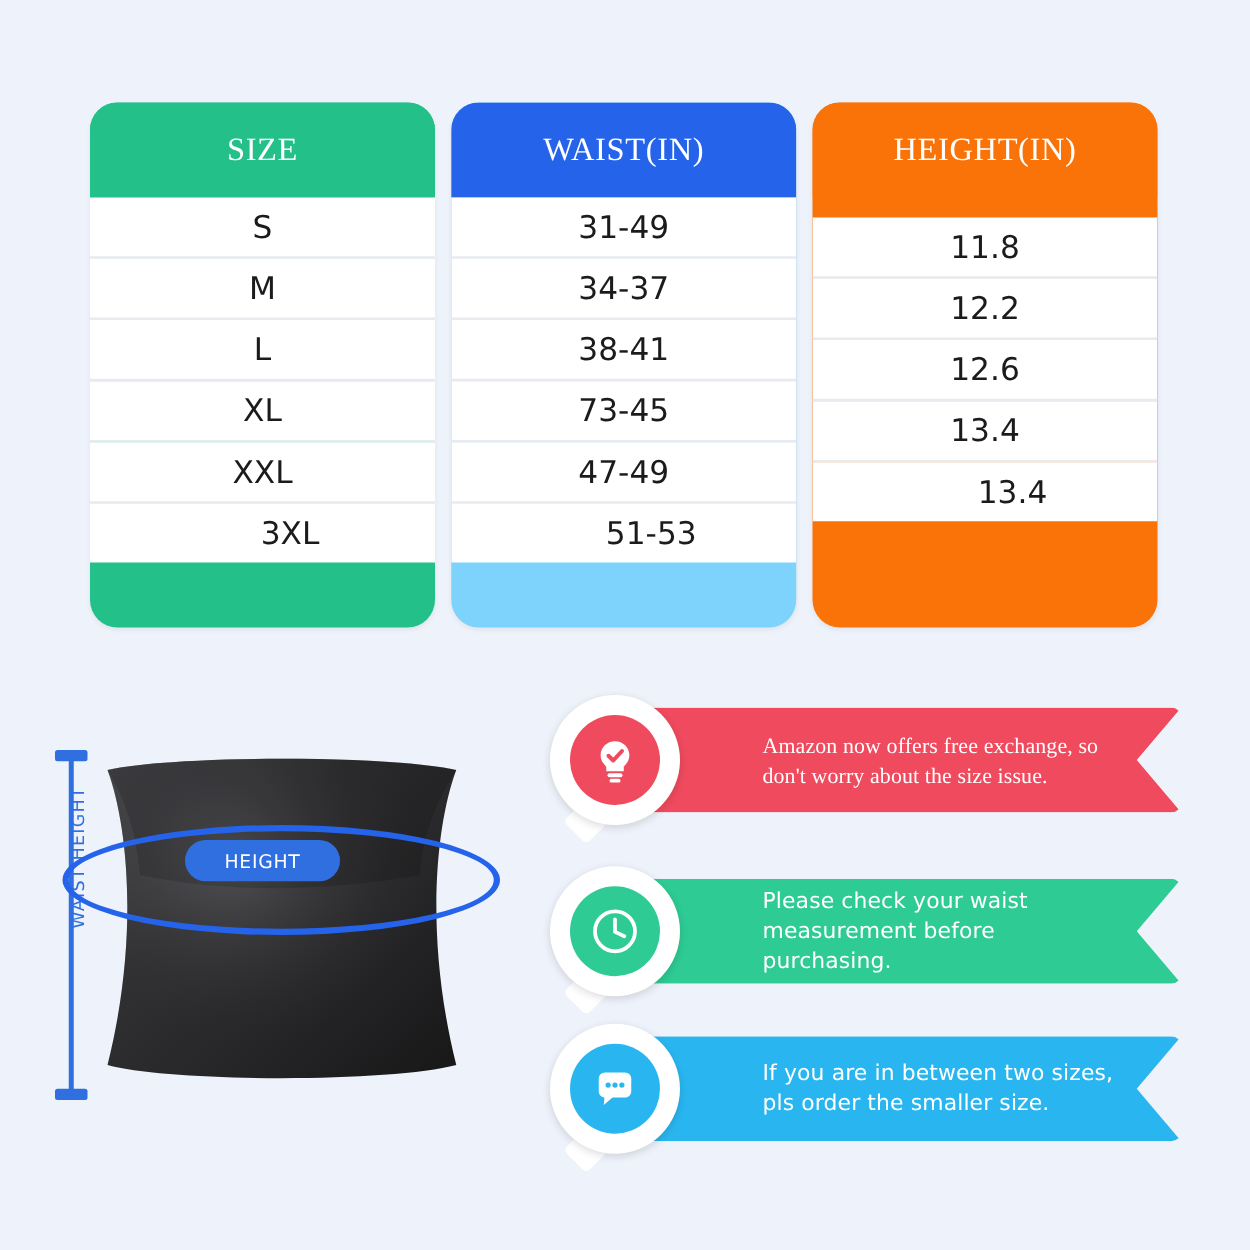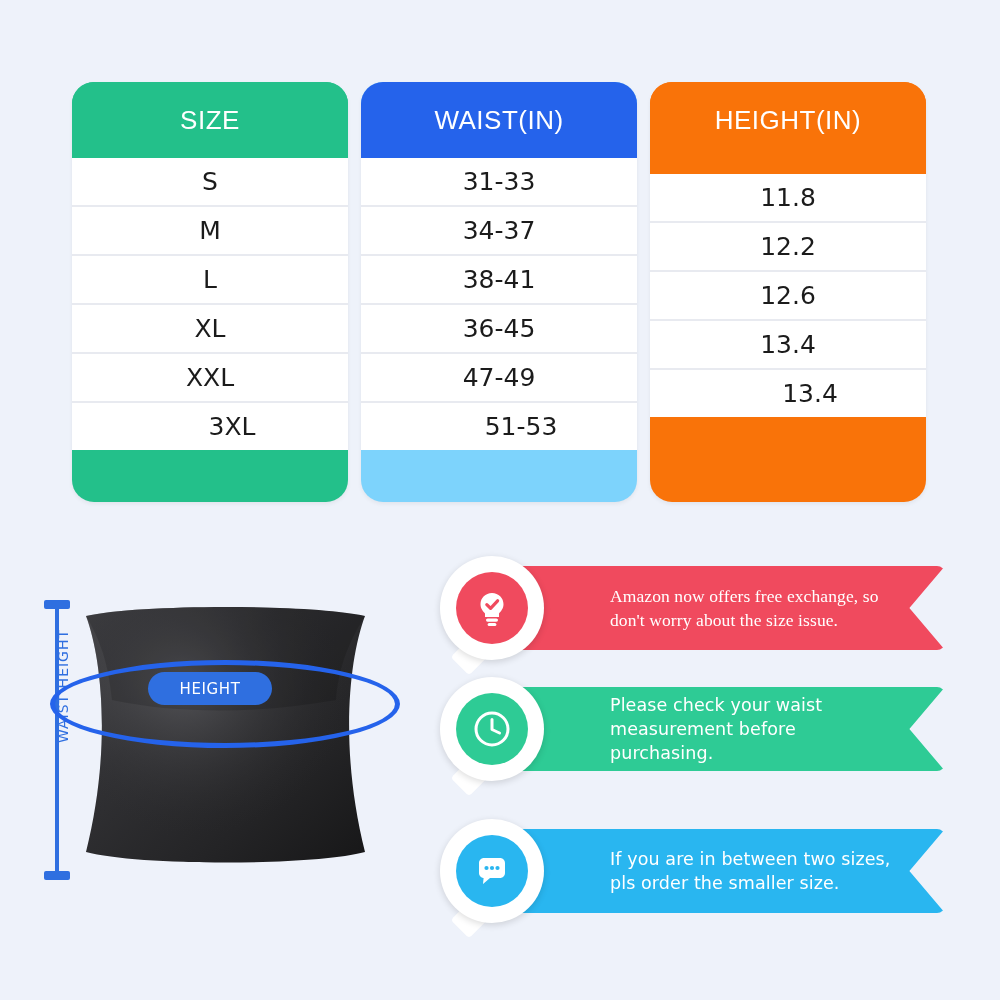--- a/index.html
+++ b/index.html
@@ -34,21 +34,21 @@
     box-shadow: 0 2px 4px rgba(0,0,0,0.06);
   }
   .col-header {
     height: 76px;
     display: flex;
     align-items: center;
     justify-content: center;
     color: #ffffff;
     font-size: 26px;
     letter-spacing: 0.5px;
-    font-family: Liberation Sans, sans-serif;
+    font-family: Liberation Serif, serif;
     text-align: right;
   }
   .col-body {
     flex: 1;
     display: flex;
     flex-direction: column;
     padding-bottom: 34px;
   }
   .cell {
     height: 47px;
@@ -221,24 +221,24 @@
       <div class="cell">L</div>
       <div class="cell">XL</div>
       <div class="cell">XXL</div>
       <div class="cell">3XL</div>
     </div>
   </div>
 
   <div class="chart-col" style="background: #7dd3fc;">
     <div class="col-header" style="background: rgb(37, 99, 235);">WAIST(IN)</div>
     <div class="col-body">
-      <div class="cell">31-33</div>
+      <div class="cell">31-49</div>
       <div class="cell">34-37</div>
       <div class="cell">38-41</div>
-      <div class="cell">36-45</div>
+      <div class="cell">73-45</div>
       <div class="cell">47-49</div>
       <div class="cell">51-53</div>
     </div>
   </div>
 
   <div class="chart-col" style="background: rgb(249, 115, 9); gap: 16px;">
     <div class="col-header" style="background: rgb(249, 115, 9);">HEIGHT(IN)</div>
     <div class="col-body">
       <div class="cell">11.8</div>
       <div class="cell">12.2</div>
@@ -292,21 +292,21 @@
         <svg width="40" height="40" viewBox="0 0 40 40">
           <path d="M20 5 C13.5 5 8.5 10 8.5 16.2 C8.5 20.4 11 23.2 13 25.4 L13 29 L27 29 L27 25.4 C29 23.2 31.5 20.4 31.5 16.2 C31.5 10 26.5 5 20 5 Z" fill="#ffffff"></path>
           <rect x="14" y="30.5" width="12" height="3.2" rx="1.6" fill="#ffffff"></rect>
           <rect x="15.6" y="35" width="8.8" height="3" rx="1.5" fill="#ffffff"></rect>
           <path d="M14.8 16.6 L18.6 20.4 L25.6 12.8" stroke="#f04a5e" stroke-width="3.2" fill="none" stroke-linecap="round" stroke-linejoin="round"></path>
         </svg>
       </div>
     </div>
   </div>
 
-  <div class="note" style="top:121px;">
+  <div class="note" style="top:137px;">
     <div class="note-banner" style="background:#2ecb95;">
       <div class="note-text">Please check your waist measurement before purchasing.</div>
     </div>
     <div class="note-bubble">
       <div class="note-icon-circle" style="background:#2ecb95;">
         <svg width="42" height="42" viewBox="0 0 42 42">
           <circle cx="21" cy="21" r="16" fill="none" stroke="#ffffff" stroke-width="3"></circle>
           <path d="M21 11.5 L21 21.5 L28.5 25" stroke="#ffffff" stroke-width="3" fill="none" stroke-linecap="round" stroke-linejoin="round"></path>
         </svg>
       </div>

